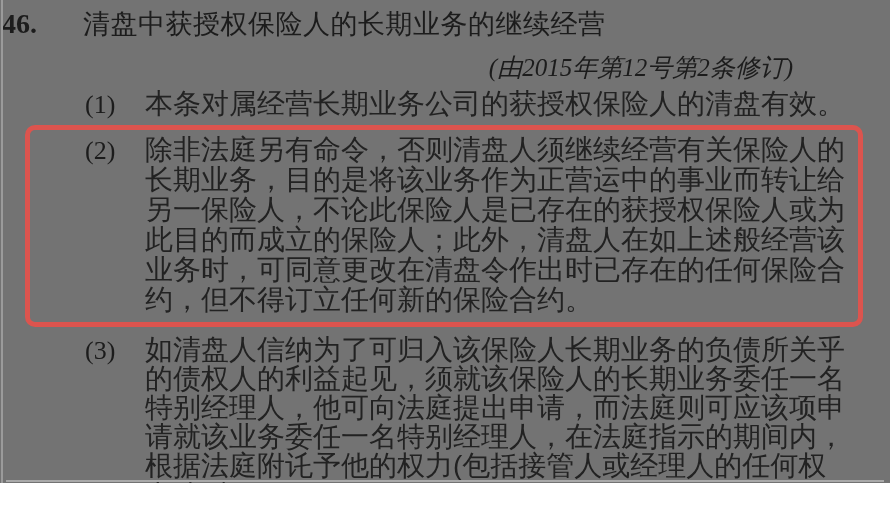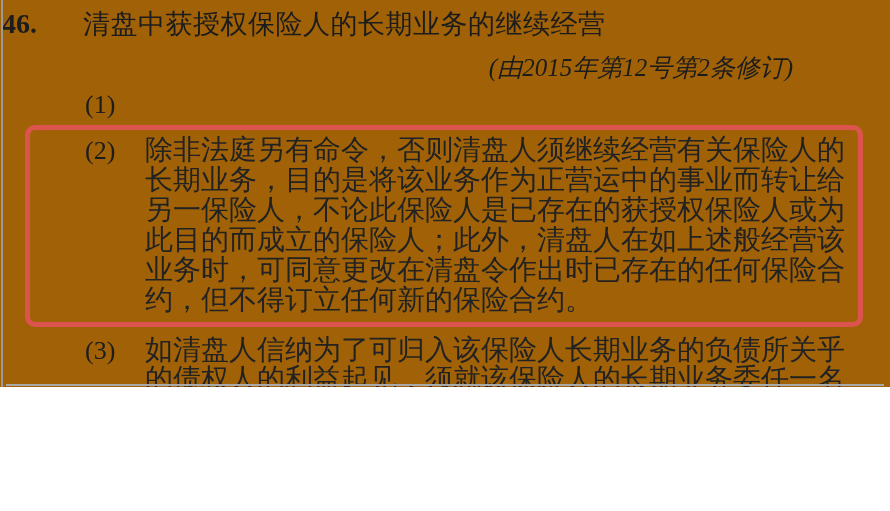--- a/index.html
+++ b/index.html
@@ -1,20 +1,20 @@
 <!DOCTYPE html>
 <html><head>
 <meta charset="utf-8">
 <style>
   html, body { margin: 0; padding: 0; background: #ffffff; }
   .page {
     position: relative;
     width: 890px;
-    height: 387px;
-    background: #a16207;
+    height: 483px;
+    background: #737373;
     overflow: hidden;
     font-family: "Liberation Sans", sans-serif;
     color: #1c1c1c;
   }
   .left-rule {
     position: absolute;
     left: 1px; top: 0;
     width: 2px; height: 511px;
     background: #9b9b9b;
   }
@@ -93,20 +93,21 @@
 
   <div class="heading-row">
     <div class="sec-num">46.</div>
     <div class="heading">清盘中获授权保险人的长期业务的继续经营</div>
   </div>
 
   <div class="amendment">(由2015年第12号第2条修订)</div>
 
   <div class="subsection sub-1">
     <div class="sub-label">(1)</div>
+    <div class="sub-text">本条对属经营长期业务公司的获授权保险人的清盘有效。</div>
   </div>
 
   <div class="highlight-box" style="border-color: rgb(220, 84, 78);">
     <div class="subsection">
       <div class="sub-label">(2)</div>
       <div class="sub-text">除非法庭另有命令，否则清盘人须继续经营有关保险人的长期业务，目的是将该业务作为正营运中的事业而转让给另一保险人，不论此保险人是已存在的获授权保险人或为此目的而成立的保险人；此外，清盘人在如上述般经营该业务时，可同意更改在清盘令作出时已存在的任何保险合约，但不得订立任何新的保险合约。</div>
     </div>
   </div>
 
   <div class="subsection sub-3">

